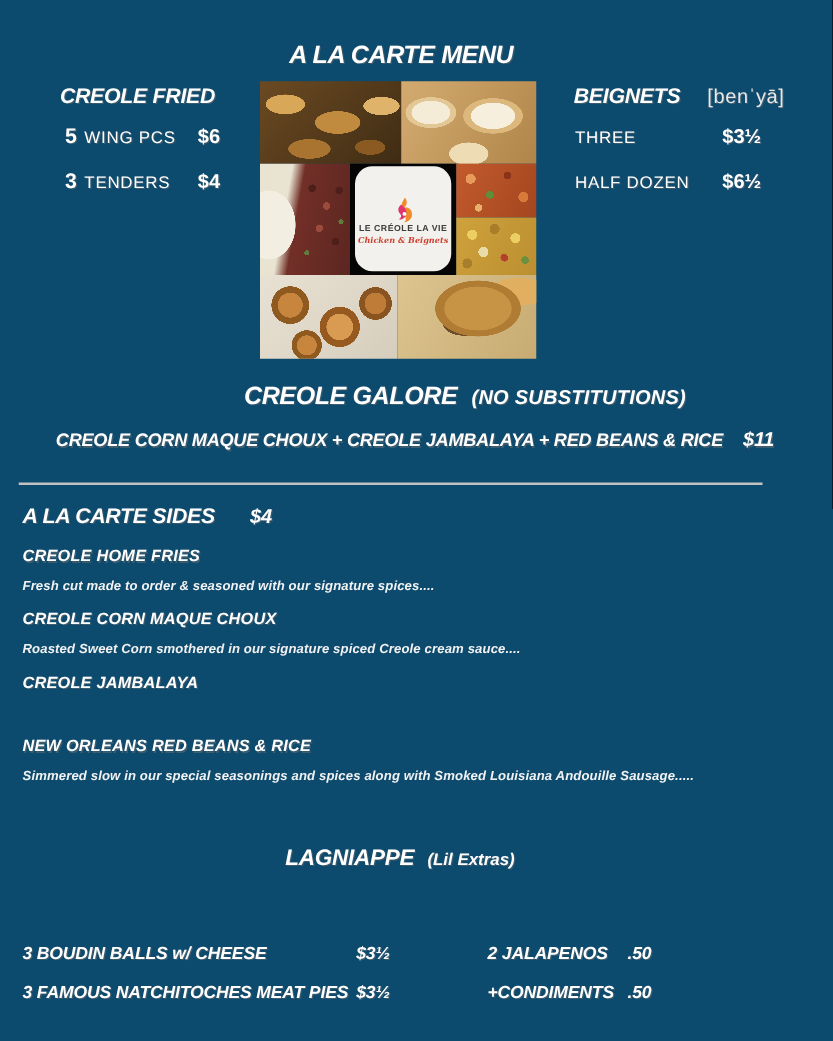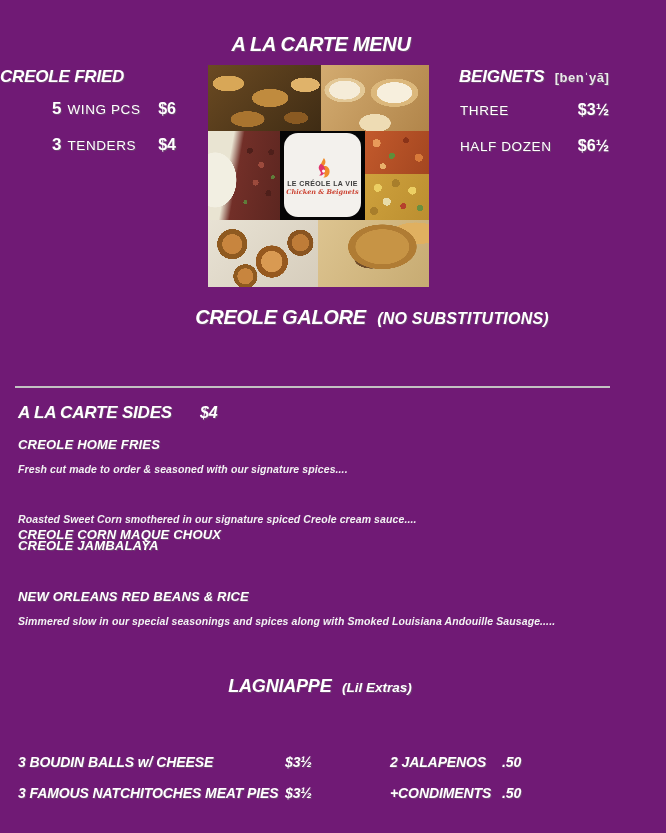--- a/index.html
+++ b/index.html
@@ -1,32 +1,32 @@
 <!DOCTYPE html>
 <html><head>
 <meta charset="utf-8">
 <style>
   html,body{margin:0;padding:0;background:#000;}
-  .menu{position:relative;width:666px;height:833px;background:#701a75;overflow:hidden;
+  .menu{position:relative;width:666px;height:833px;background:#0c4a6e;overflow:hidden;
         font-family:"Liberation Sans",sans-serif;color:#fff;}
   .abs{position:absolute;}
   .it{font-style:italic;}
   .b{font-weight:bold;}
   .sh{text-shadow:1px 1px 0 rgba(110,110,110,.5);}
 
   
   .page-title{left:0;top:33px;width:642px;text-align:center;font-size:20px;letter-spacing:-0.3px;}
 
   
   .col-head{font-size:17px;letter-spacing:-0.2px;}
   .lrow{display:flex;align-items:baseline;justify-content:space-between;}
   .qty{font-size:17px;font-weight:bold;}
   .ilabel{font-size:13.5px;font-weight:normal;letter-spacing:.6px;}
   .price{font-size:16px;font-weight:bold;}
-  .pron{font-size:13px;font-weight:bold;font-style:normal;color:#e8e8e8;margin-left:6px;letter-spacing:.5px;}
+  .pron{font-size:16px;font-weight:normal;font-style:normal;color:#e8e8e8;margin-left:17px;letter-spacing:.5px;}
 
   
   .collage{left:208px;top:65px;width:221px;height:222px;}
   .tile{position:absolute;}
   .t-chicken{left:0;top:0;width:113px;height:66px;background:
     radial-gradient(ellipse 26px 13px at 18% 28%, #d8a757 0 60%, transparent 61%),
     radial-gradient(ellipse 30px 15px at 55% 50%, #c08b3e 0 60%, transparent 61%),
     radial-gradient(ellipse 24px 12px at 86% 30%, #e0b36a 0 60%, transparent 61%),
     radial-gradient(ellipse 28px 13px at 35% 82%, #a9742f 0 60%, transparent 61%),
     radial-gradient(ellipse 20px 10px at 78% 80%, #8a5a22 0 60%, transparent 61%),
@@ -105,21 +105,21 @@
   .lag-note{font-size:13.5px;margin-left:6px;}
   .lag-item{font-size:14px;letter-spacing:-0.1px;margin-top:44px;}
 </style>
 </head>
 <body>
 
 <div class="menu">
 
   <div class="abs page-title it b sh">A LA CARTE MENU</div>
 
-  <div class="abs col-head it b sh" style="left:0;top:67px;width:220px;text-align:left;font-style:italic;">CREOLE FRIED</div>
+  <div class="abs col-head it b sh" style="left:0;top:67px;width:220px;text-align:center;font-style:italic;">CREOLE FRIED</div>
   <div class="abs lrow sh" style="left:52px;top:99px;width:124px;">
     <span class="qty">5</span>
     <span class="ilabel" style="margin-left:6px;margin-right:auto;">WING PCS</span>
     <span class="price">$6</span>
   </div>
   <div class="abs lrow sh" style="left:52px;top:135px;width:124px;">
     <span class="qty">3</span>
     <span class="ilabel" style="margin-left:6px;margin-right:auto;">TENDERS</span>
     <span class="price">$4</span>
   </div>
@@ -155,32 +155,35 @@
     <div class="tile t-jamb"></div>
     <div class="tile t-corn"></div>
     <div class="tile t-boudin"></div>
     <div class="tile t-pie"></div>
   </div>
 
   <div class="abs galore-head sh">
     <span class="galore-title it b">CREOLE GALORE</span>
     <span class="galore-note it b">(NO SUBSTITUTIONS)</span>
   </div>
+  <div class="abs combo it b sh">
+    <span>CREOLE CORN MAQUE CHOUX + CREOLE JAMBALAYA + RED BEANS &amp; RICE</span><span class="combo-price">$11</span>
+  </div>
 
   <div class="abs divider"></div>
 
   <div class="abs sides-head sh">
     <span class="sides-title it b">A LA CARTE SIDES</span>
     <span class="sides-price it b">$4</span>
   </div>
 
   <div class="abs side-name it b sh" style="top:437px;">CREOLE HOME FRIES</div>
   <div class="abs side-desc it b" style="top:463px;">Fresh cut made to order &amp; seasoned with our signature spices....</div>
 
-  <div class="abs side-name it b sh" style="top:487px;margin-top:40px;">CREOLE CORN MAQUE CHOUX</div>
+  <div class="abs side-name it b sh" style="top:487px;">CREOLE CORN MAQUE CHOUX</div>
   <div class="abs side-desc it b" style="top:513px;">Roasted Sweet Corn smothered in our signature spiced Creole cream sauce....</div>
 
   <div class="abs side-name it b sh" style="top:538px;">CREOLE JAMBALAYA</div>
 
   <div class="abs side-name it b sh" style="top:589px;text-align:right;">NEW ORLEANS RED BEANS &amp; RICE</div>
   <div class="abs lag-head sh">
     <span class="lag-title it b">LAGNIAPPE</span>
     <span class="lag-note it b">(Lil Extras)</span>
   </div>
 

